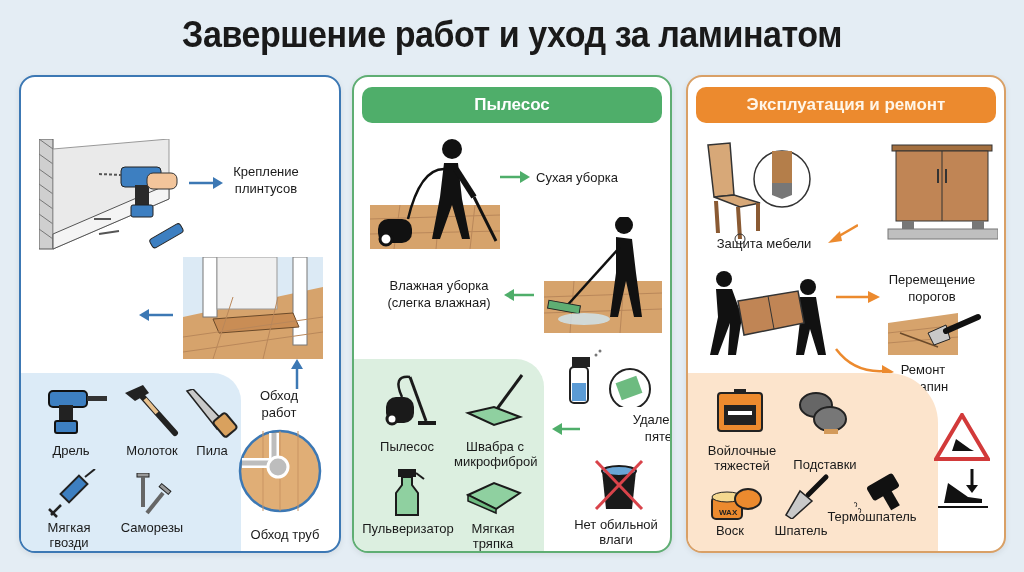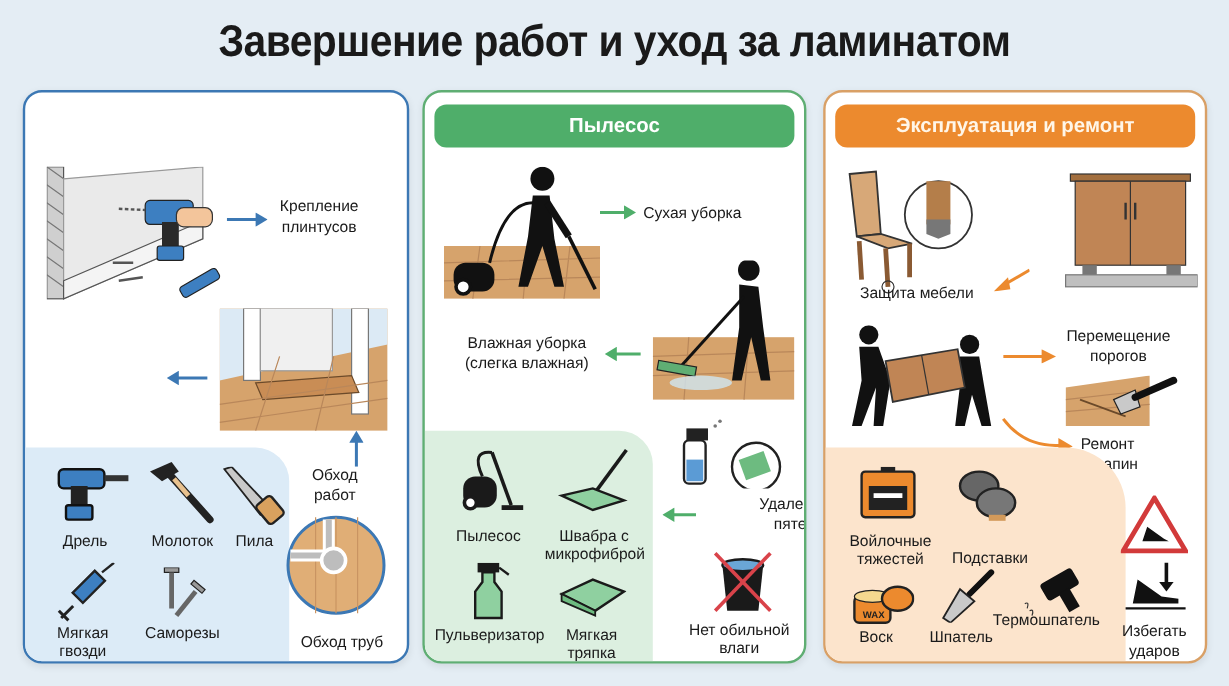--- a/index.html
+++ b/index.html
@@ -354,24 +354,20 @@
   <div class="ic" style="left:246px;top:336px;">
     <svg width="56" height="98" viewBox="0 0 56 98">
       <polygon points="28,2 54,46 2,46" fill="#fff" stroke="#d23a3a" stroke-width="4"></polygon>
       <path d="M18 38 L22 26 L36 36 L40 38 L20 38 Z" fill="#111"></path>
       <path d="M10 90 L14 70 L34 84 L48 86 L48 90 Z" fill="#111"></path>
       <line x1="38" y1="56" x2="38" y2="76" stroke="#111" stroke-width="3"></line>
       <polygon points="32,72 44,72 38,80" fill="#111"></polygon>
       <line x1="4" y1="94" x2="54" y2="94" stroke="#111" stroke-width="2"></line>
     </svg>
   </div>
-  <div class="lbl big" style="left:238px;top:440px;width:72px;">
-    <div>Избегать</div>
-    <div>ударов</div>
-  </div>
 
   <div class="ic" style="left:28px;top:312px;">
     <svg width="48" height="44" viewBox="0 0 48 44">
       <rect x="18" y="0" width="12" height="4" fill="#222"></rect>
       <rect x="2" y="4" width="44" height="38" rx="3" fill="#ec8a2e" stroke="#222" stroke-width="2"></rect>
       <rect x="8" y="16" width="32" height="20" fill="#222"></rect>
       <rect x="12" y="22" width="24" height="4" fill="#fff"></rect>
     </svg>
   </div>
   <div class="lbl" style="left:14px;top:366px;width:80px;">

